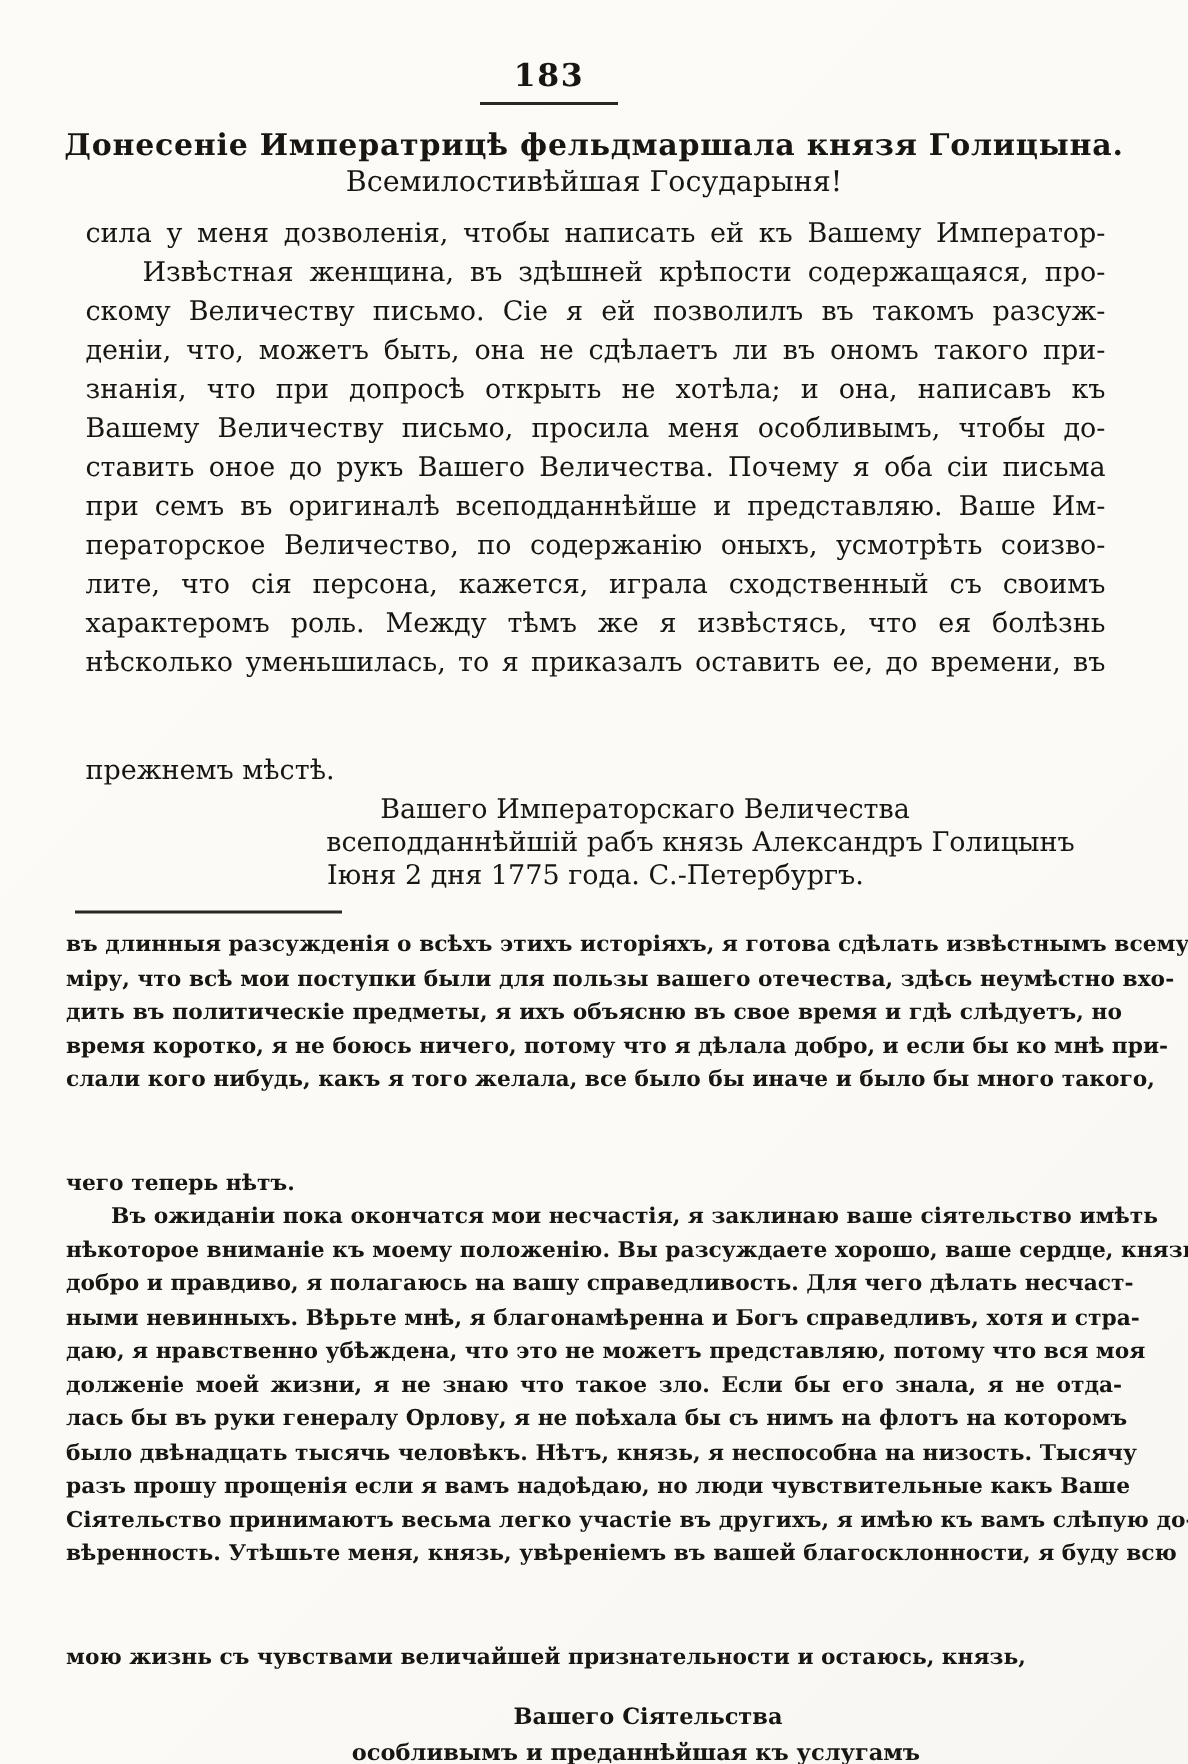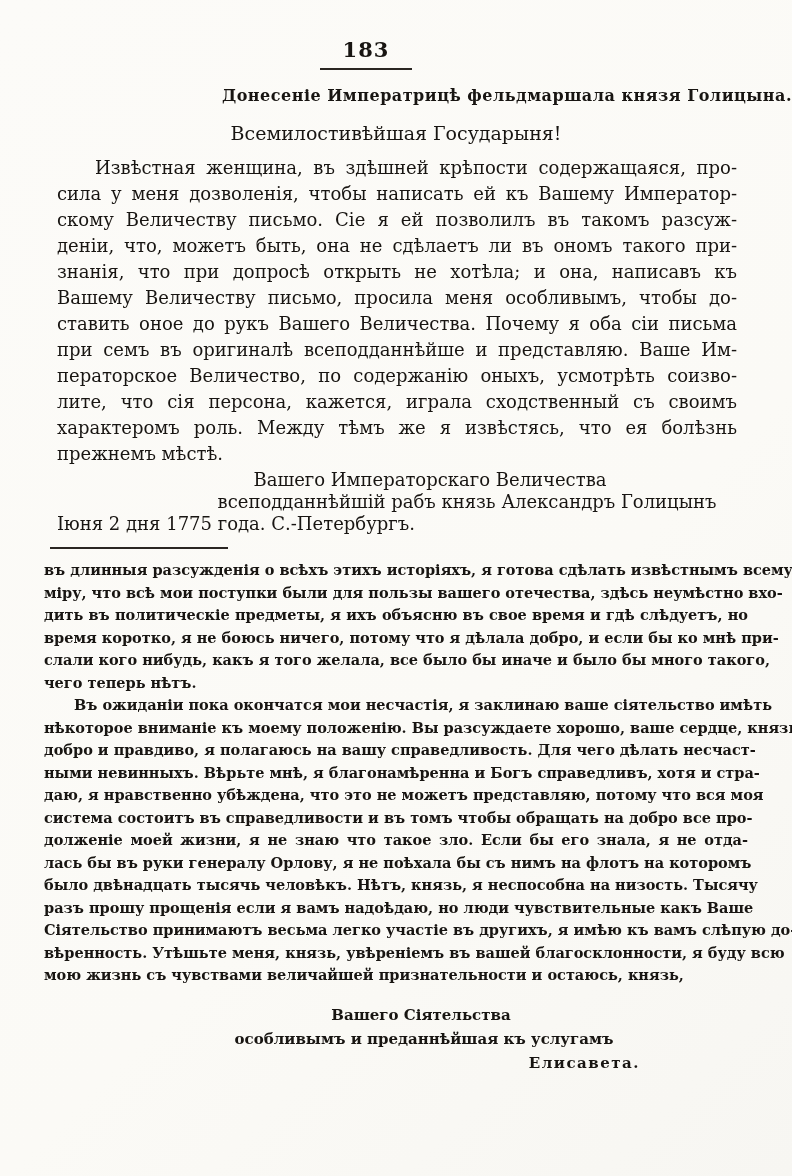--- a/index.html
+++ b/index.html
@@ -27,94 +27,95 @@
   }
   .numrule {
     width: 92px; height: 2px;
     background: #2a2622;
     margin: 6px auto 0 auto;
     transform: translateX(-30px);
   }
   
   .heading {
     margin-top: 16px;
-    text-align: right;
-    font-size: 16px; line-height: 20px;
+    text-align: center;
+    font-size: 20px; line-height: 20px;
     font-weight: bold;
     letter-spacing: 0.5px;
   }
   .salutation {
-    margin-top: 15px;
+    margin-top: 3px;
     text-align: center;
     font-size: 19px; line-height: 24px;
   }
   .body1 {
     margin: 10px 55px 0 57px;
     font-size: 18px; line-height: 26px;
   }
   .jline { text-align: justify; text-align-last: justify; white-space: nowrap; }
-  .lline { text-align: left; }
+  .lline { text-align: left; margin-top: 46px; }
   .indent1 { padding-left: 38px; }
   .closing1 {
     margin: 2px 55px 0 57px;
     font-size: 18px; line-height: 22px;
   }
   .closing1 .c1a { text-align: center; position: relative; left: 33px; }
   .closing1 .c1b { text-align: center; position: relative; left: 70px; }
-  .dateline { text-align: left; }
+  .dateline { text-align: center; }
   
   .rule2 {
     margin: 12px 0 0 50px;
     width: 178px; height: 2px;
     background: #2a2622;
   }
   
   .body2 {
     margin: 10px 44px 0 44px;
     font-size: 14.5px; line-height: 22.5px;
     font-weight: bold;
   }
   .indent2 { padding-left: 30px; }
   .closing2 {
     margin: 16px 44px 0 44px;
     font-size: 15px; line-height: 24px;
     font-weight: bold;
   }
-  .closing2 .c2a { text-align: center; position: relative; left: 25px; }
+  .closing2 .c2a { text-align: center; position: relative; left: 36px; }
   .closing2 .c2b { text-align: center; position: relative; left: 28px; }
   .signature {
     text-align: right;
     padding-right: 108px;
     font-size: 15px;
     letter-spacing: 1.5px;
   }
 </style>
 </head>
 <body>
 
 <div class="page">
 
   <div class="pagenum">183</div>
   <div class="numrule"></div>
 
   <div class="heading">Донесеніе Императрицѣ фельдмаршала князя Голицына.</div>
   <div class="salutation">Всемилостивѣйшая Государыня!</div>
 
   <div class="body1">
+    <div class="jline">сила у меня дозволенія, чтобы написать ей къ Вашему Император-</div>
     <div class="jline indent1">Извѣстная женщина, въ здѣшней крѣпости содержащаяся, про-</div>
-    <div class="jline">сила у меня дозволенія, чтобы написать ей къ Вашему Император-</div>
     <div class="jline">скому Величеству письмо. Сіе я ей позволилъ въ такомъ разсуж-</div>
     <div class="jline">деніи, что, можетъ быть, она не сдѣлаетъ ли въ ономъ такого при-</div>
     <div class="jline">знанія, что при допросѣ открыть не хотѣла; и она, написавъ къ</div>
     <div class="jline">Вашему Величеству письмо, просила меня особливымъ, чтобы до-</div>
     <div class="jline">ставить оное до рукъ Вашего Величества. Почему я оба сіи письма</div>
     <div class="jline">при семъ въ оригиналѣ всеподданнѣйше и представляю. Ваше Им-</div>
     <div class="jline">ператорское Величество, по содержанію оныхъ, усмотрѣть соизво-</div>
     <div class="jline">лите, что сія персона, кажется, играла сходственный съ своимъ</div>
     <div class="jline">характеромъ роль. Между тѣмъ же я извѣстясь, что ея болѣзнь</div>
+    <div class="jline">нѣсколько уменьшилась, то я приказалъ оставить ее, до времени, въ</div>
     <div class="lline">прежнемъ мѣстѣ.</div>
   </div>
 
   <div class="closing1">
     <div class="c1a">Вашего Императорскаго Величества</div>
     <div class="c1b">всеподданнѣйшій рабъ князь Александръ Голицынъ</div>
     <div class="dateline">Іюня 2 дня 1775 года. С.-Петербургъ.</div>
   </div>
 
   <div class="rule2"></div>
@@ -125,21 +126,20 @@
     <div class="jline">дить въ политическіе предметы, я ихъ объясню въ свое время и гдѣ слѣдуетъ, но</div>
     <div class="jline">время коротко, я не боюсь ничего, потому что я дѣлала добро, и если бы ко мнѣ при-</div>
     <div class="jline">слали кого нибудь, какъ я того желала, все было бы иначе и было бы много такого,</div>
     <div class="lline">чего теперь нѣтъ.</div>
 
     <div class="jline indent2">Въ ожиданіи пока окончатся мои несчастія, я заклинаю ваше сіятельство имѣть</div>
     <div class="jline">нѣкоторое вниманіе къ моему положенію. Вы разсуждаете хорошо, ваше сердце, князь,</div>
     <div class="jline">добро и правдиво, я полагаюсь на вашу справедливость. Для чего дѣлать несчаст-</div>
     <div class="jline">ными невинныхъ. Вѣрьте мнѣ, я благонамѣренна и Богъ справедливъ, хотя и стра-</div>
     <div class="jline">даю, я нравственно убѣждена, что это не можетъ представляю, потому что вся моя</div>
-    <div class="jline">система состоитъ въ справедливости и въ томъ чтобы обращать на добро все про-</div>
     <div class="jline">долженіе моей жизни, я не знаю что такое зло. Если бы его знала, я не отда-</div>
     <div class="jline">лась бы въ руки генералу Орлову, я не поѣхала бы съ нимъ на флотъ на которомъ</div>
     <div class="jline">было двѣнадцать тысячь человѣкъ. Нѣтъ, князь, я неспособна на низость. Тысячу</div>
     <div class="jline">разъ прошу прощенія если я вамъ надоѣдаю, но люди чувствительные какъ Ваше</div>
     <div class="jline">Сіятельство принимаютъ весьма легко участіе въ другихъ, я имѣю къ вамъ слѣпую до-</div>
     <div class="jline">вѣренность. Утѣшьте меня, князь, увѣреніемъ въ вашей благосклонности, я буду всю</div>
     <div class="lline">мою жизнь съ чувствами величайшей признательности и остаюсь, князь,</div>
   </div>
 
   <div class="closing2">

